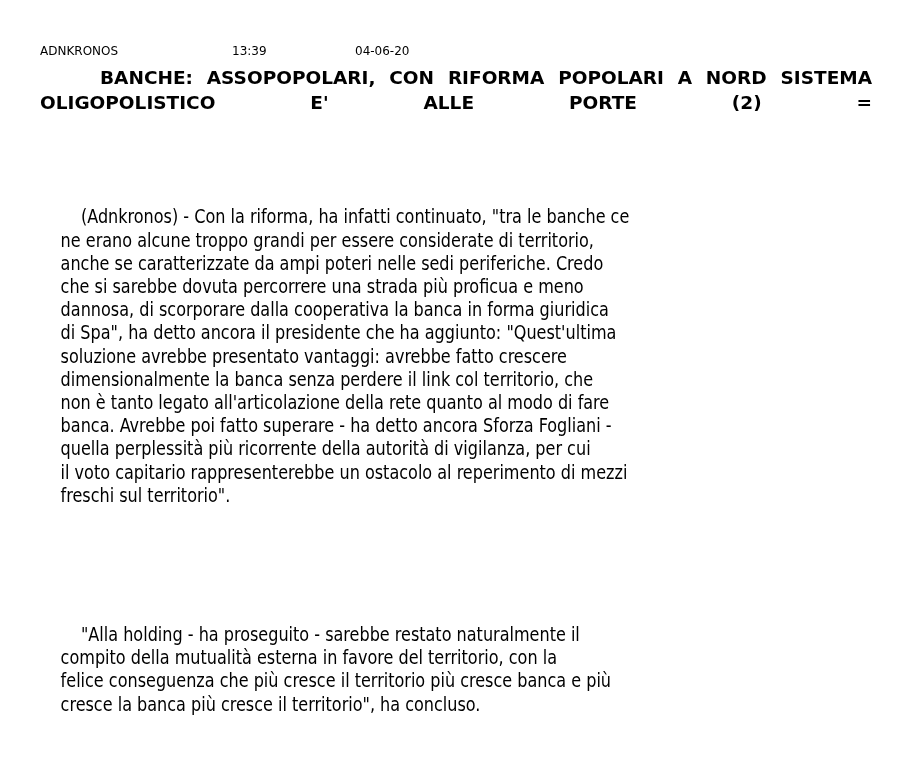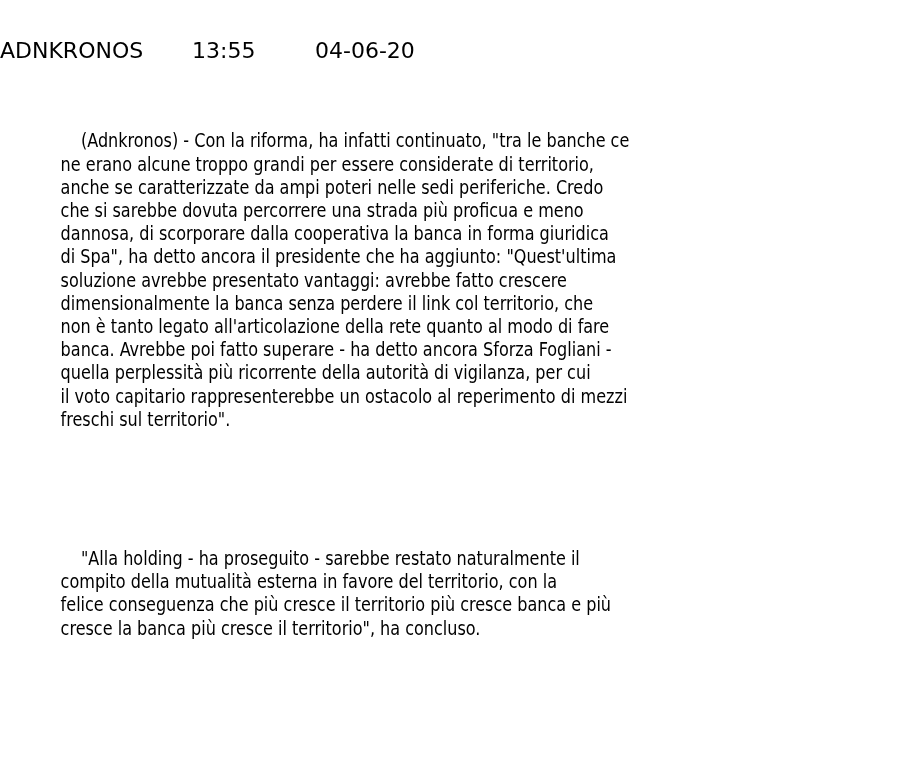--- a/index.html
+++ b/index.html
@@ -24,22 +24,23 @@
     width: 920px;
     height: 771px;
     box-sizing: border-box;
     padding: 38px 0 0 0;
   }
 
   
   .wire-header {
     position: relative;
     height: 26px;
+    margin-left: 40px;
     font-family: "DejaVu Sans", sans-serif;
-    font-size: 22px;
+    font-size: 12px;
     line-height: 26px;
     white-space: pre;
   }
   .wire-header .agency { position: absolute; left: 0; top: 0; }
   .wire-header .time   { position: absolute; left: 192px; top: 0; }
   .wire-header .date   { position: absolute; left: 315px; top: 0; }
 
   
   .headline {
     margin: 1px 0 0 0;
@@ -79,24 +80,25 @@
 
   .body-block { margin-top: 19px; margin-left: 24px; }
 </style>
 </head>
 <body>
 
 <div class="page">
 
   <div class="wire-header">
     <span class="agency">ADNKRONOS</span>
-    <span class="time">13:55</span>
+    <span class="time">13:39</span>
     <span class="date">04-06-20</span>
   </div>
 
+  <div class="headline">BANCHE: ASSOPOPOLARI, CON RIFORMA POPOLARI A NORD SISTEMA OLIGOPOLISTICO E' ALLE PORTE (2) =</div>
 
   <div class="body-block">
     <div class="body-copy">
       <div class="para">    (Adnkronos) - Con la riforma, ha infatti continuato, "tra le banche ce
 ne erano alcune troppo grandi per essere considerate di territorio,
 anche se caratterizzate da ampi poteri nelle sedi periferiche. Credo
 che si sarebbe dovuta percorrere una strada più proficua e meno
 dannosa, di scorporare dalla cooperativa la banca in forma giuridica
 di Spa", ha detto ancora il presidente che ha aggiunto: "Quest'ultima
 soluzione avrebbe presentato vantaggi: avrebbe fatto crescere

